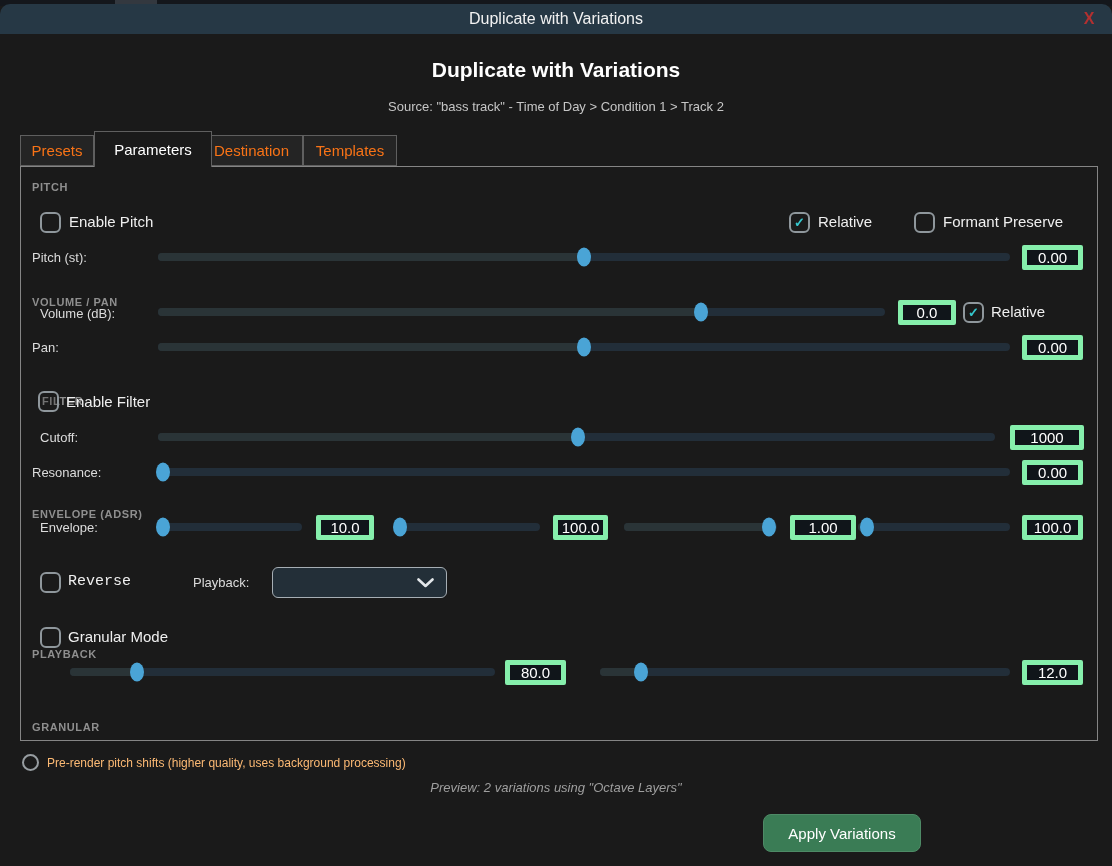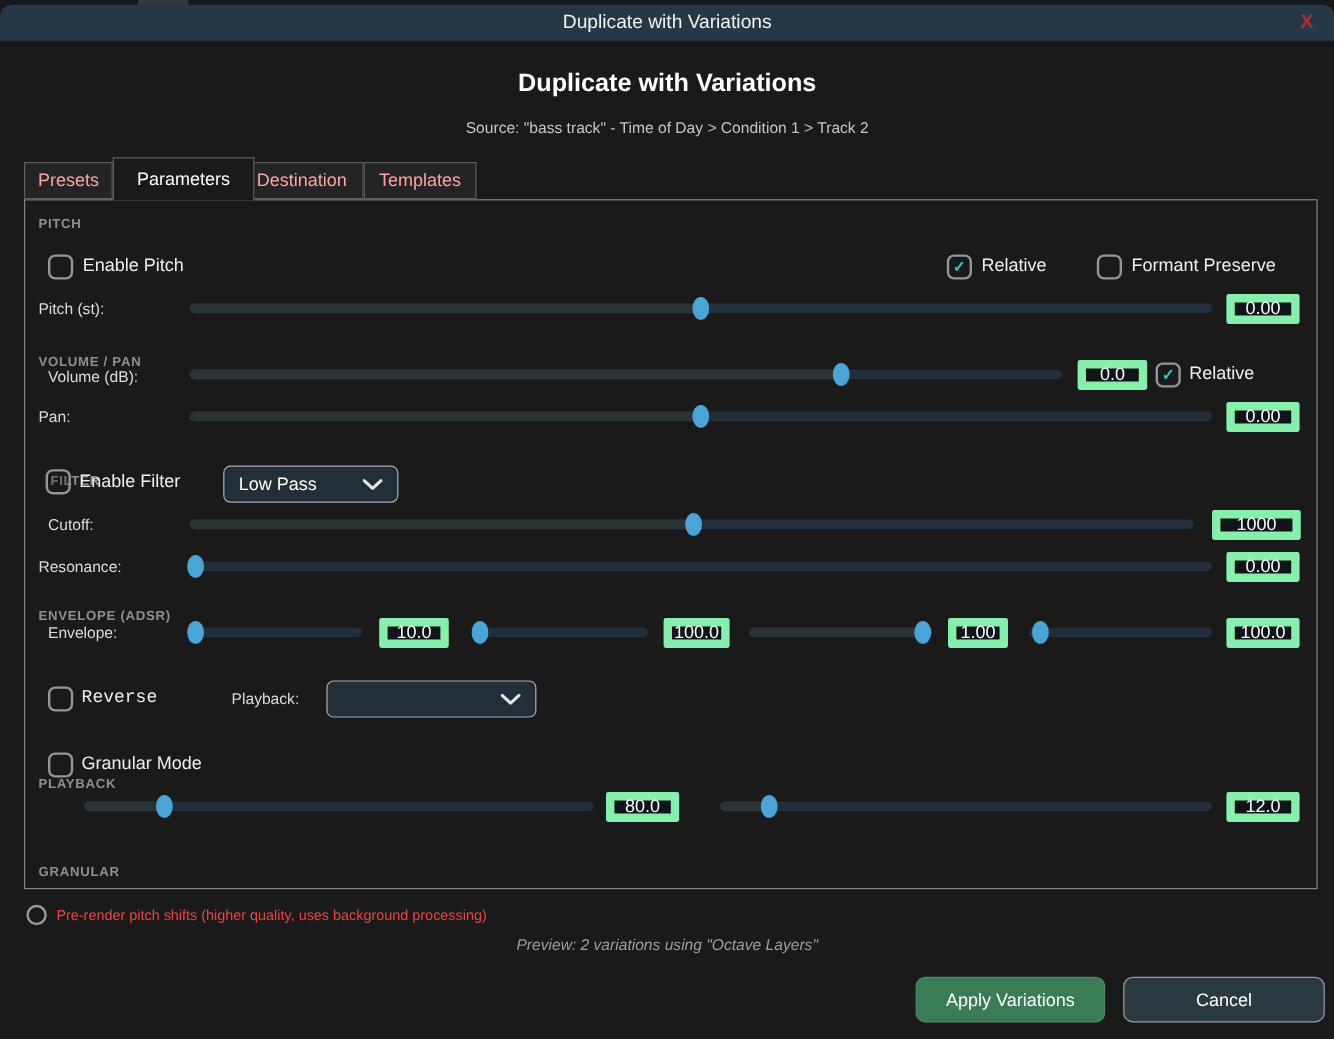--- a/index.html
+++ b/index.html
@@ -14,51 +14,51 @@
   .titlebar-text{color:#f2f2f2;font-size:16px;}
   .close-x{position:absolute;right:12px;top:5px;width:22px;height:20px;color:#b23030;
            font-size:16px;font-weight:bold;display:flex;align-items:center;justify-content:center;cursor:default;}
 
   
   .hd-title{position:absolute;left:0;top:58px;width:1112px;text-align:center;color:#ffffff;
             font-size:21px;font-weight:bold;}
   .hd-source{position:absolute;left:0;top:99px;width:1112px;text-align:center;color:#c6c6c6;font-size:13px;}
 
   
-  .tab{position:absolute;background:#242424;border:1px solid #5f5f5f;color:#fca5a5;font-size:15px;
+  .tab{position:absolute;background:#242424;border:1px solid #5f5f5f;color:#f97316;font-size:15px;
        display:flex;align-items:center;justify-content:center;box-sizing:border-box;z-index:2;}
   .tab.active{background:#1a1a1a;border-bottom:none;color:#ffffff;z-index:4;}
   .panel{position:absolute;left:20px;top:166px;width:1078px;height:575px;border:1px solid #858585;
          box-sizing:border-box;z-index:1;}
 
   .seclabel{position:absolute;color:#8f8f8f;font-size:11px;font-weight:bold;letter-spacing:.6px;z-index:2;}
   .rowlabel{position:absolute;color:#dcdcdc;font-size:13px;z-index:3;}
   .cblabel{position:absolute;color:#efefef;font-size:15px;z-index:3;}
 
   .cb{position:absolute;width:21px;height:21px;border:2px solid #8f979c;border-radius:6px;
       box-sizing:border-box;display:flex;align-items:center;justify-content:center;z-index:4;
       color:#35c7cd;font-size:13px;font-weight:bold;background:rgba(26,26,26,.25);}
   .radio{position:absolute;width:17px;height:17px;border:2px solid #979da1;border-radius:50%;
          box-sizing:border-box;}
 
   .track{position:absolute;height:8px;border-radius:4px;background:#222e39;z-index:2;}
   .track .fill{position:absolute;left:0;top:0;bottom:0;background:#2a3437;border-radius:4px;}
   .handle{position:absolute;top:50%;width:14px;height:19px;border-radius:50%;background:#4aa4d6;
           transform:translate(-50%,-50%);}
 
-  .vbox{position:absolute;height:25px;background:#10151a;border:7px solid #86efac;border-radius:2px;
+  .vbox{position:absolute;height:25px;background:#10151a;border:5px solid #86efac;border-radius:2px;
         color:#ffffff;font-size:15px;display:flex;align-items:center;justify-content:center;
         box-sizing:border-box;z-index:3;}
 
   .dropdown{position:absolute;background:#232f38;border:1px solid #a6aeb4;border-radius:6px;color:#fff;
             font-size:15px;display:flex;align-items:center;padding:0 12px;box-sizing:border-box;z-index:4;}
   .dropdown .ddtext{white-space:nowrap;}
   .dropdown .chev{margin-left:auto;display:flex;align-items:center;}
 
-  .footer-label{position:absolute;color:#ef4444;font-size:12px;}
+  .footer-label{position:absolute;color:#fdba74;font-size:12px;}
   .preview{position:absolute;left:0;top:780px;width:1112px;text-align:center;color:#9f9f9f;
            font-size:13px;font-style:italic;}
   .btn{position:absolute;height:38px;border-radius:8px;display:flex;align-items:center;justify-content:center;
        font-size:15px;color:#ffffff;box-sizing:border-box;cursor:default;}
   .btn-apply{background:#3a7c55;border:1px solid #4e8a66;}
   .btn-cancel{background:#2b3a41;border:1px solid #97a1a8;}
 </style>
 </head>
 <body>
 
@@ -123,28 +123,20 @@
   <div class="rowlabel" style="left:32px;top:340px;">Pan:</div>
   <div class="track" style="left:158px;top:343px;width:852px;">
     <div class="fill" style="width:50%;"></div>
     <div class="handle" style="left:50%;"></div>
   </div>
   <div class="vbox" style="left:1022px;top:335px;width:61px;">0.00</div>
 
   <div class="seclabel" style="left:42px;top:395px;">FILTER</div>
   <div class="cb" style="left:38px;top:391px;"></div>
   <div class="cblabel" style="left:66px;top:393px;">Enable Filter</div>
-  <div class="dropdown" style="left:186px;top:388px;width:146px;height:31px;">
-    <span class="ddtext">Low Pass</span>
-    <span class="chev">
-      <svg width="17" height="10" viewBox="0 0 17 10">
-          <polyline points="1.5,1.5 8.5,8 15.5,1.5" fill="none" stroke="#e2e6e9" stroke-width="2.6" stroke-linecap="round" stroke-linejoin="round"></polyline>
-        </svg>
-    </span>
-  </div>
 
   <div class="rowlabel" style="left:40px;top:430px;">Cutoff:</div>
   <div class="track" style="left:158px;top:433px;width:837px;">
     <div class="fill" style="width:50.2%;"></div>
     <div class="handle" style="left:50.2%;"></div>
   </div>
   <div class="vbox" style="left:1010px;top:425px;width:74px;">1000</div>
 
   <div class="rowlabel" style="left:32px;top:465px;">Resonance:</div>
   <div class="track" style="left:158px;top:468px;width:852px;">
@@ -165,21 +157,21 @@
   <div class="track" style="left:394px;top:523px;width:146px;">
     <div class="fill" style="width:4%;"></div>
     <div class="handle" style="left:4%;"></div>
   </div>
   <div class="vbox" style="left:553px;top:515px;width:55px;">100.0</div>
 
   <div class="track" style="left:624px;top:523px;width:153px;">
     <div class="fill" style="width:95%;"></div>
     <div class="handle" style="left:95%;"></div>
   </div>
-  <div class="vbox" style="left:790px;top:515px;width:50px;">1.00</div>
+  <div class="vbox" style="left:790px;top:515px;width:66px;">1.00</div>
 
   <div class="track" style="left:858px;top:523px;width:152px;">
     <div class="fill" style="width:6%;"></div>
     <div class="handle" style="left:6%;"></div>
   </div>
   <div class="vbox" style="left:1022px;top:515px;width:61px;">100.0</div>
 
   <div class="cb" style="left:40px;top:572px;"></div>
   <div class="cblabel" style="left:68px;top:573px;font-family:Liberation Mono, monospace;">Reverse</div>
   <div class="rowlabel" style="left:193px;top:575px;">Playback:</div>
@@ -210,17 +202,14 @@
 
   <div class="seclabel" style="left:32px;top:721px;">GRANULAR</div>
 
   <div class="radio" style="left:22px;top:754px;"></div>
   <div class="footer-label" style="left:47px;top:756px;">Pre-render pitch shifts (higher quality, uses background processing)</div>
   <div class="preview">Preview: 2 variations using "Octave Layers"</div>
 
   <div class="btn btn-apply" style="left:763px;top:814px;width:158px;">
     <span>Apply Variations</span>
   </div>
-  <div class="btn btn-cancel" style="left:936px;top:814px;width:168px;">
-    <span>Cancel</span>
-  </div>
 
 </div>
 
 </body></html>

